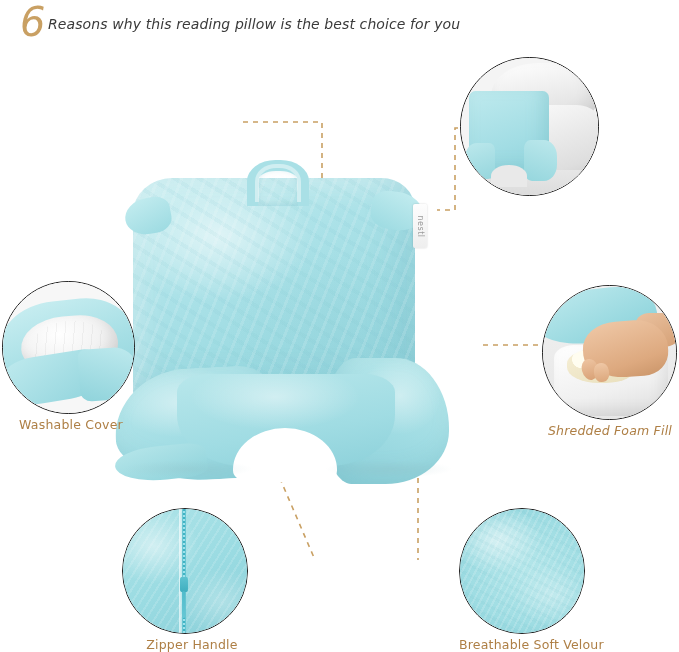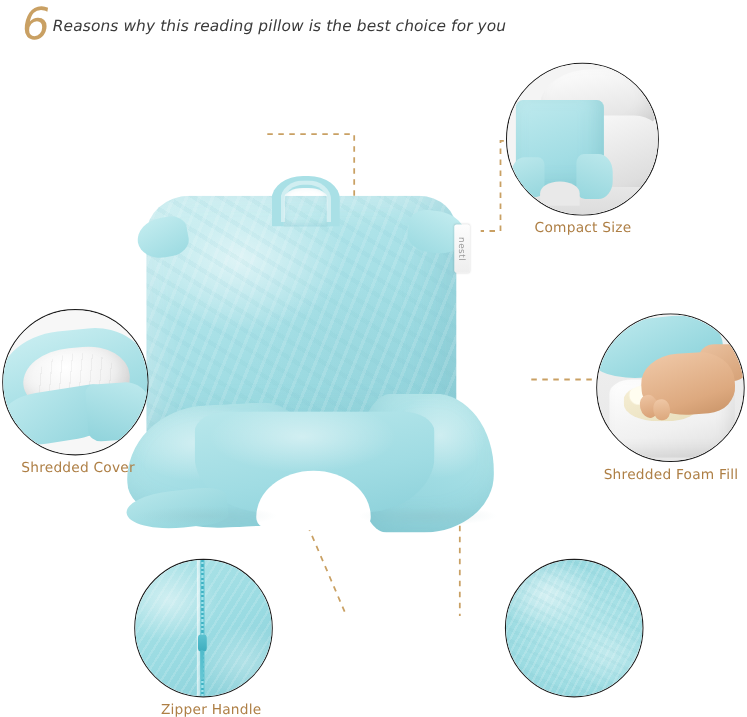--- a/index.html
+++ b/index.html
@@ -424,48 +424,47 @@
       <div class="inner sc-compact">
         <div class="bedpillow"></div>
           <div class="bedpillow2"></div>
         <div class="grd"></div>
         <div class="prod"></div>
         <div class="arm-l"></div>
           <div class="arm-r"></div>
         <div class="notch"></div>
       </div>
     </div>
-    <div class="clabel" style="top:142px;">Compact Size</div>
   </div>
 
   <div class="callout" style="left:2px;top:281px;width:138px;height:160px;">
     <div class="circle" style="width:133px;height:133px;">
       <div class="inner sc-wash">
         <div class="cover"></div>
         <div class="insert"></div>
         <div class="flap"></div>
         <div class="flapR"></div>
       </div>
     </div>
-    <div class="clabel" style="top:136px;">Shredded Cover</div>
+    <div class="clabel" style="top:136px;">Washable Cover</div>
   </div>
 
   <div class="callout" style="left:542px;top:285px;width:136px;height:160px;">
     <div class="circle" style="width:135px;height:135px;">
       <div class="inner sc-foam">
         <div class="aqua"></div>
         <div class="bag"></div>
         <div class="foam"></div>
         <div class="wrist"></div>
         <div class="hand"></div>
         <div class="finger"></div>
         <div class="finger2"></div>
       </div>
     </div>
-    <div class="clabel" style="top:138px;">Shredded Foam Fill</div>
+    <div class="clabel" style="top:138px;font-style:italic;">Shredded Foam Fill</div>
   </div>
 
   <div class="callout" style="left:122px;top:508px;width:140px;height:160px;">
     <div class="circle" style="width:126px;height:126px;">
       <div class="inner sc-zip">
         <div class="fab"></div>
         <div class="highlight"></div>
         <div class="tape"></div>
         <div class="teeth"></div>
         <div class="slider"></div>
@@ -474,15 +473,16 @@
     </div>
     <div class="clabel" style="top:129px;">Zipper Handle</div>
   </div>
 
   <div class="callout" style="left:459px;top:508px;width:140px;height:160px;">
     <div class="circle" style="width:126px;height:126px;">
       <div class="inner" style="position:relative;">
         <div class="velour" style="position:absolute;inset:0;"></div>
       </div>
     </div>
+    <div class="clabel" style="top:129px;">Breathable Soft Velour</div>
   </div>
 
 </div>
 
 </body></html>

